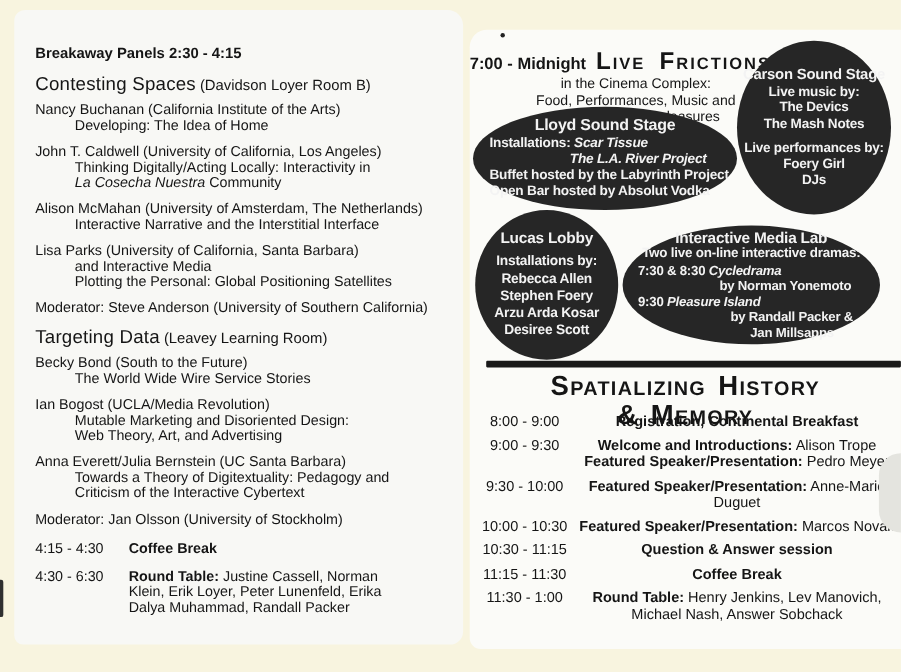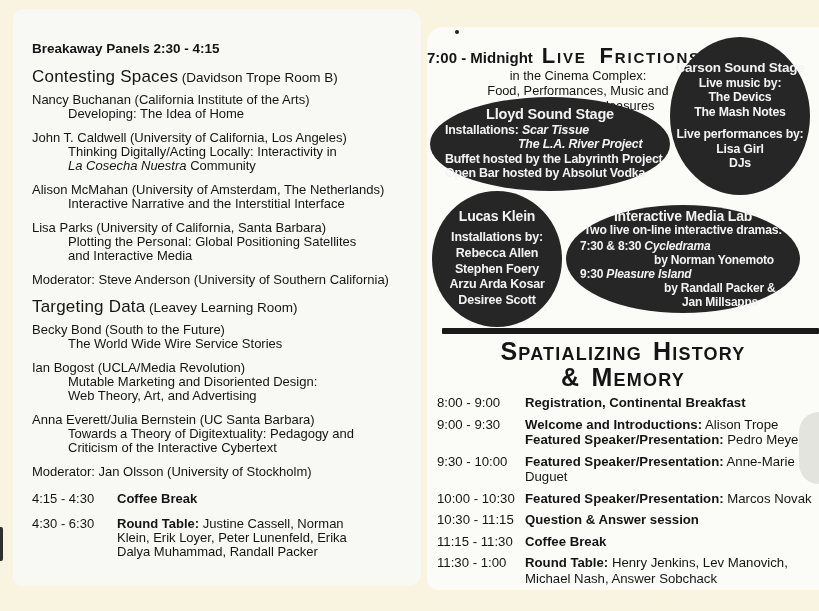--- a/index.html
+++ b/index.html
@@ -53,64 +53,64 @@
   .iml-sub { text-align:center; font-size:12.2px; margin-bottom:2px; }
   .iml-line { padding-left:14px; white-space:nowrap; }
   .iml-by1 { padding-left:88px; }
   .iml-by2 { padding-left:98px; }
   .iml-by3 { padding-left:116px; }
 
   .rule-bar { position:absolute; left:15px; top:301px; width:377px; height:6px; background:var(--rule,#191919); border-radius:1px; }
 
   .day-title { position:absolute; left:0; top:311px; width:392px; text-align:center;
     font-weight:bold; font-variant:small-caps; font-size:25px; line-height:26px; letter-spacing:1.2px; word-spacing:3px; }
-  .day-sched { position:absolute; left:10px; top:368px; right:4px; font-size:13.2px; line-height:15.5px; }
+  .day-sched { position:absolute; left:10px; top:348px; right:4px; font-size:13.2px; line-height:15.5px;text-align:center; }
   .ds-row { display:grid; grid-template-columns:80px 1fr; column-gap:8px; margin-bottom:6px; }
 
   
   .speck { position:absolute; left:455px; top:30px; width:4px; height:4px; background:#222; border-radius:50%; }
   .edge-mark { position:absolute; left:0; top:527px; width:3px; height:34px; background:#2f2f2f; border-radius:0 2px 2px 0; }
   .curl-shadow { position:absolute; left:799px; top:412px; width:20px; height:72px; background:#e4e4df; border-radius:20px 0 0 20px; }
 </style>
 </head>
 <body>
 
 <div class="canvas">
 
   <div class="sheet left">
     <div class="lp-content">
 
       <div class="lp-header">Breakaway Panels  2:30 - 4:15</div>
 
       <div>
         <div class="section-title">
           <span class="st-main">Contesting Spaces</span>
-          <span class="st-room">(Davidson Trope Room B)</span>
+          <span class="st-room">(Davidson Loyer Room B)</span>
         </div>
 
         <div class="entry">
           <div class="name">Nancy Buchanan (California Institute of the Arts)</div>
           <div class="work">Developing: The Idea of Home</div>
         </div>
 
         <div class="entry">
           <div class="name">John T. Caldwell (University of California, Los Angeles)</div>
           <div class="work">Thinking Digitally/Acting Locally: Interactivity in</div>
           <div class="work"><span class="i">La Cosecha Nuestra</span><span> Community</span></div>
         </div>
 
         <div class="entry">
           <div class="name">Alison McMahan (University of Amsterdam, The Netherlands)</div>
           <div class="work">Interactive Narrative and the Interstitial Interface</div>
         </div>
 
         <div class="entry">
           <div class="name">Lisa Parks (University of California, Santa Barbara)</div>
+          <div class="work">and Interactive Media</div>
           <div class="work">Plotting the Personal: Global Positioning Satellites</div>
-          <div class="work">and Interactive Media</div>
         </div>
 
         <div class="moderator">Moderator: Steve Anderson (University of Southern California)</div>
       </div>
 
       <div>
         <div class="section-title">
           <span class="st-main">Targeting Data</span>
           <span class="st-room">(Leavey Learning Room)</span>
         </div>
@@ -171,26 +171,26 @@
       <div class="ll-line">Buffet hosted by the Labyrinth Project</div>
       <div class="ll-line">Open Bar hosted by Absolut Vodka</div>
     </div>
 
     <div class="oval carson">
       <div class="ov-title">Carson Sound Stage</div>
       <div>Live music by:</div>
       <div>The Devics</div>
       <div>The Mash Notes</div>
       <div class="carson-gap">Live performances by:</div>
-      <div>Lisa Girl</div>
+      <div>Foery Girl</div>
       <div>DJs</div>
     </div>
 
     <div class="oval lucas">
-      <div class="ov-title">Lucas Klein</div>
+      <div class="ov-title">Lucas Lobby</div>
       <div>Installations by:</div>
       <div>Rebecca Allen</div>
       <div>Stephen Foery</div>
       <div>Arzu Arda Kosar</div>
       <div>Desiree Scott</div>
     </div>
 
     <div class="oval iml">
       <div class="ov-title">Interactive Media Lab</div>
       <div class="iml-sub">Two live on-line interactive dramas:</div>

